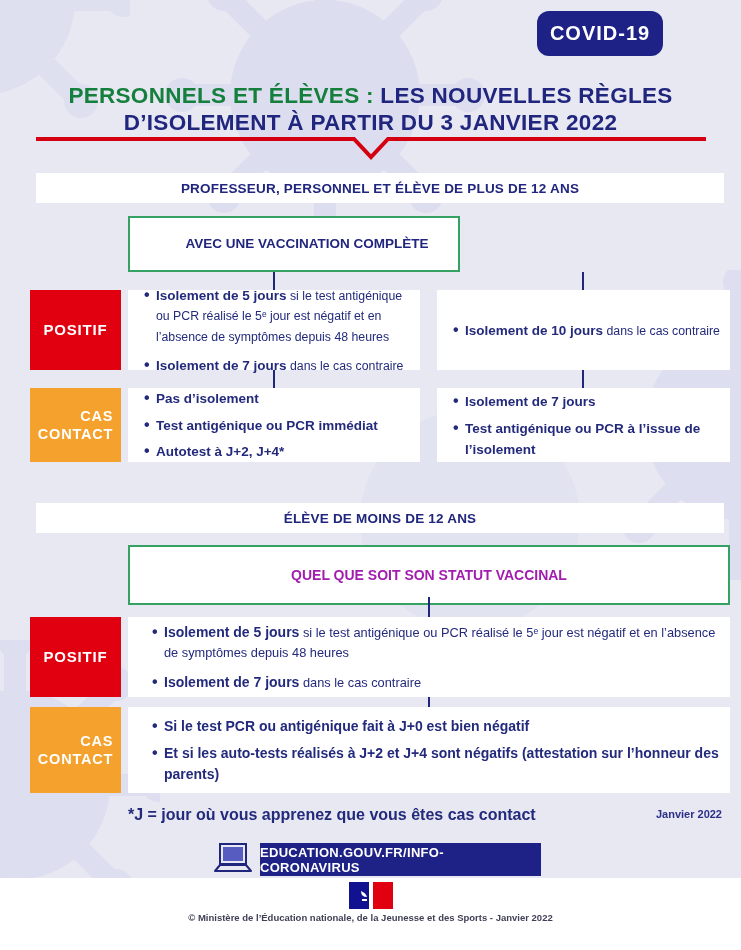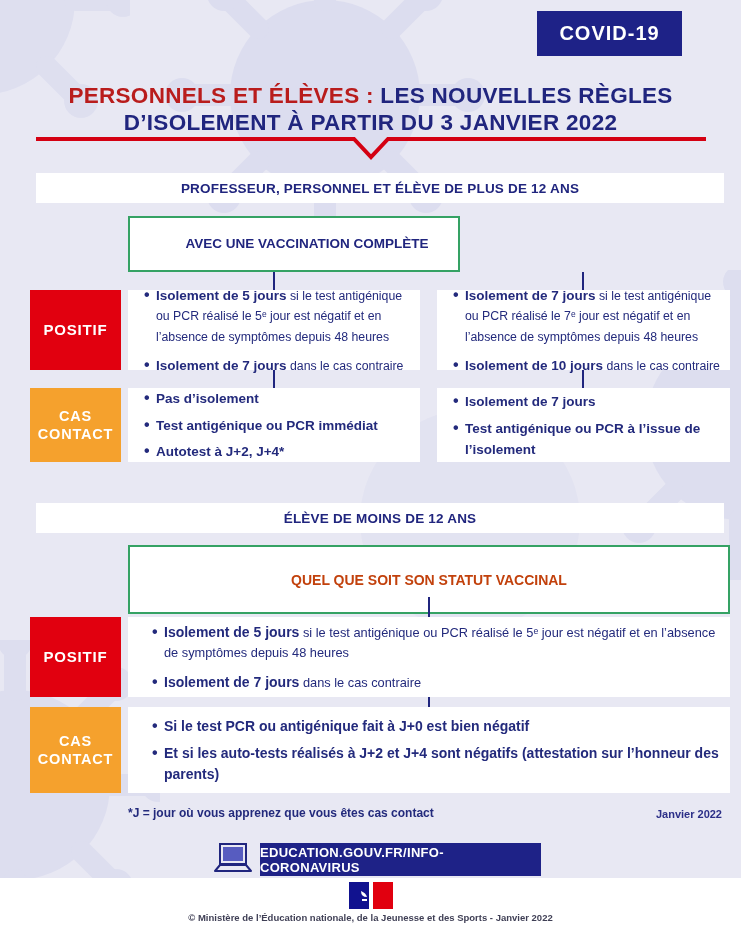--- a/index.html
+++ b/index.html
@@ -8,81 +8,81 @@
     background:#e8e8f3; overflow:hidden;
     font-family:"Liberation Sans","DejaVu Sans",sans-serif;
     color:#232a7c;
   }
   .layer-watermark { position:absolute; inset:0; z-index:0; pointer-events:none; }
   .wm { position:absolute; }
   .white-bottom { position:absolute; left:0; top:878px; width:741px; height:72px; background:#ffffff; z-index:1; }
   .content { position:absolute; inset:0; z-index:2; }
 
   .covid-badge {
-    position:absolute; left:537px; top:11px; width:145px; height:45px;
+    position:absolute; left:537px; top:11px; width:126px; height:45px;
     background:#1e2287; color:#ffffff; display:flex; align-items:center; justify-content:center;
-    font-size:20px; font-weight:bold; letter-spacing:1px;
+    font-size:20px; font-weight:bold; letter-spacing:1px;border-radius:12px;
   }
   .title {
     position:absolute; left:0; top:82px; width:741px; text-align:center;
     font-size:22.5px; font-weight:bold; line-height:27px; letter-spacing:0.3px;
     color:#20257e;
   }
-  .title .t-red { color:#b91c1c; }
+  .title .t-red { color:#15803d; }
   .rule-chevron { position:absolute; left:36px; top:136px; }
 
   .band {
     position:absolute; left:36px; width:688px; height:30px; background:#ffffff;
     display:flex; align-items:center; justify-content:center;
     font-size:13.5px; font-weight:bold; letter-spacing:0.2px; color:#20257e;
   }
   .band-1 { top:173px; }
   .band-2 { top:503px; }
 
   .hdr-box {
     position:absolute; top:216px; height:56px; background:#ffffff;
     display:flex; align-items:center; justify-content:center; text-align:center;
     font-size:13.5px; font-weight:bold; line-height:1.35; color:#20257e;
     box-sizing:border-box; padding:0 10px;
   }
   .hdr-left  { left:128px; width:332px; border:2px solid #35a264;padding-left:36px; }
   .hdr-right { left:437px; width:293px; border:2px solid #f2c53d; background:#fffdf6; }
-  .hdr-wide  { position:absolute; left:128px; top:545px; width:602px; height:69px; background:#ffffff;
+  .hdr-wide  { position:absolute; left:128px; top:545px; width:602px; height:60px; background:#ffffff;
     border:2px solid #35a264; box-sizing:border-box;
     display:flex; align-items:center; justify-content:center;
-    font-size:14px; font-weight:bold; color:#c2410c; }
+    font-size:14px; font-weight:bold; color:#a21caf; }
 
   .connector { position:absolute; width:2px; background:#20257e; }
 
   .row-label {
     position:absolute; left:30px; width:91px; color:#ffffff;
     display:flex; align-items:center; justify-content:center; text-align:center;
     font-weight:bold; letter-spacing:0.8px; line-height:1.25;
   }
   .lbl-red { background:#e1000f; font-size:15px; }
-  .lbl-orange { background:#f5a12d; font-size:14.5px; padding:0 8px; box-sizing:border-box; }
+  .lbl-orange { background:#f5a12d; font-size:14.5px; padding:0 8px; box-sizing:border-box;text-align:right; }
 
   .card {
     position:absolute; background:#ffffff; box-sizing:border-box;
     display:flex; flex-direction:column; justify-content:center;
     padding:8px 10px 8px 16px; gap:9px;
   }
   .card-l { left:128px; width:292px; }
   .card-r { left:437px; width:293px; }
   .card-w { left:128px; width:602px; padding-left:24px; }
 
   .bullet { position:relative; padding-left:12px; line-height:1.28; color:#232a7c; }
   .bullet::before { content:"•"; position:absolute; left:0; top:0; font-weight:bold; }
   .b-lead { font-weight:bold; font-size:13.5px; }
   .b-rest { font-size:12.3px; font-weight:500; }
   .s2 .b-lead { font-size:14px; }
   .s2 .b-rest { font-size:12.8px; }
   .card-intro { font-size:12.8px; font-weight:500; color:#232a7c; padding-left:0; }
 
-  .footnote { position:absolute; left:128px; top:806px; font-size:12px; font-weight:600; color:#232a7c; }
+  .footnote { position:absolute; left:128px; top:806px; font-size:16px; font-weight:600; color:#232a7c; }
 
   .laptop-icon { position:absolute; left:212px; top:842px; }
   .url-banner {
     position:absolute; left:260px; top:843px; width:281px; height:33px; background:#1e2287;
     display:flex; align-items:center; justify-content:center;
     color:#ffffff; font-size:13px; font-weight:bold; letter-spacing:0.3px;
     text-decoration:none; cursor:pointer;
   }
   .footer-date { position:absolute; right:19px; top:808px; font-size:11px; font-weight:bold; color:#2c2f88; }
 
@@ -165,21 +165,20 @@
     <div class="connector" style="left:582px; top:272px; height:18px;"></div>
 
     <div class="row-label lbl-red" style="top:290px; height:80px;">POSITIF</div>
 
     <div class="card card-l" style="top:290px; height:80px;">
       <div class="bullet"><span class="b-lead">Isolement de 5 jours</span><span class="b-rest"> si le test antigénique ou PCR réalisé le 5ᵉ jour est négatif et en l’absence de symptômes depuis 48 heures</span></div>
       <div class="bullet"><span class="b-lead">Isolement de 7 jours</span><span class="b-rest"> dans le cas contraire</span></div>
     </div>
 
     <div class="card card-r" style="top:290px; height:80px;">
-      <div class="bullet"><span class="b-lead">Isolement de 7 jours</span><span class="b-rest"> si le test antigénique ou PCR réalisé le 7ᵉ jour est négatif et en l’absence de symptômes depuis 48 heures</span></div>
       <div class="bullet"><span class="b-lead">Isolement de 10 jours</span><span class="b-rest"> dans le cas contraire</span></div>
     </div>
 
     <div class="connector" style="left:273px; top:370px; height:18px;"></div>
     <div class="connector" style="left:582px; top:370px; height:18px;"></div>
 
     <div class="row-label lbl-orange" style="top:388px; height:74px;">CAS CONTACT</div>
 
     <div class="card card-l" style="top:388px; height:74px; gap:6px;">
       <div class="bullet"><span class="b-lead">Pas d’isolement</span></div>

